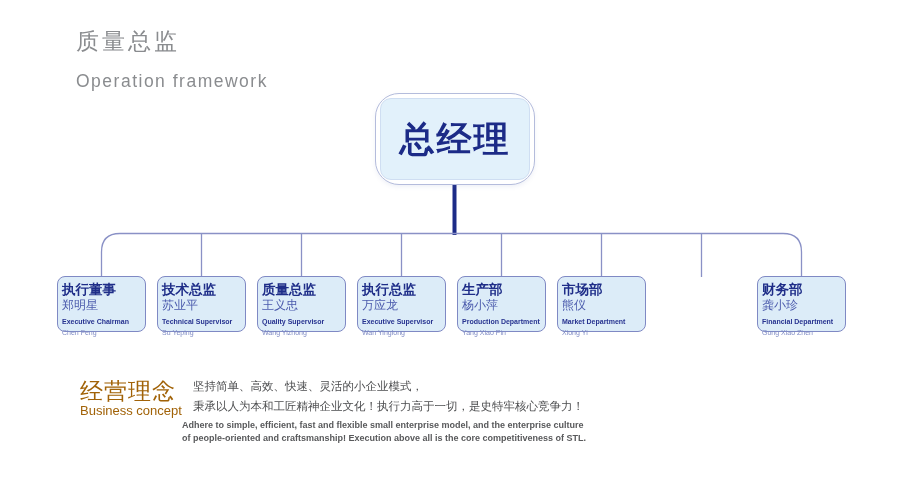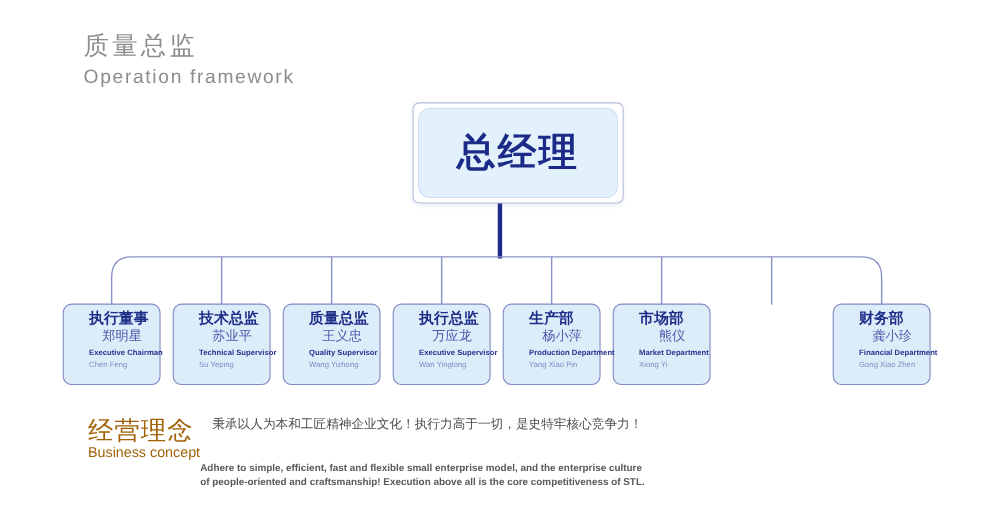--- a/index.html
+++ b/index.html
@@ -3,44 +3,44 @@
 <meta charset="utf-8">
 <style>
   html,body{margin:0;padding:0;background:#ffffff;}
   .canvas{
     position:relative;width:900px;height:477px;background:#ffffff;overflow:hidden;
     font-family:"Liberation Sans","DejaVu Sans",sans-serif;
   }
   
   .hdr{position:absolute;left:76px;top:28px;color:#8a8c8f;}
   .hdr-zh{font-size:23px;letter-spacing:3px;line-height:26px;}
-  .hdr-en{font-size:17.5px;letter-spacing:1.5px;line-height:22px;margin-top:4px;}
+  .hdr-en{font-size:17.5px;letter-spacing:1.5px;line-height:22px;margin-top:16px;}
   
   .root-box{
-    position:absolute;left:375px;top:93px;width:192px;height:92px;box-sizing:border-box;
-    border:1px solid #b4bcdc;border-radius:6px;background:#ffffff;padding:4px;
+    position:absolute;left:375px;top:93px;width:160px;height:92px;box-sizing:border-box;
+    border:1px solid #b4bcdc;border-radius:24px;background:#ffffff;padding:4px;
     box-shadow:0 2px 4px rgba(120,140,190,0.12);
   }
   .root-inner{
     width:100%;height:100%;box-sizing:border-box;background:#e2f1fb;
     border:1px solid #cfdef2;border-radius:11px;
     display:flex;flex-direction:column;align-items:center;justify-content:center;
   }
   .root-zh{font-size:35px;font-weight:bold;color:#1c2b87;letter-spacing:2px;line-height:38px;}
   .root-en{font-size:15px;color:#2d3a94;margin-top:3px;}
   
   .connectors{position:absolute;left:0;top:0;pointer-events:none;}
   
   .dept{
-    position:absolute;top:276px;width:89px;height:74px;box-sizing:border-box;
+    position:absolute;top:276px;width:89px;height:56px;box-sizing:border-box;
     background:#dcecf8;border:1px solid #7f89c4;border-radius:8px;
-    padding:5px 4px 0 23px;overflow:visible;
+    padding:5px 4px 0 4px;overflow:visible;
   }
   .d-zh{font-size:13.5px;font-weight:bold;color:#1e2d88;line-height:16px;white-space:nowrap;}
-  .d-nm{font-size:12px;color:#4a5aac;line-height:15px;white-space:nowrap;text-align:center;}
+  .d-nm{font-size:12px;color:#4a5aac;line-height:15px;white-space:nowrap;}
   .d-en{font-size:7px;font-weight:bold;color:#273390;line-height:9px;margin-top:4px;white-space:nowrap;}
   .d-ennm{font-size:7px;color:#7e8ac4;line-height:9px;margin-top:2px;white-space:nowrap;}
   
   .bc-label{position:absolute;left:80px;top:378px;color:#a16207;}
   .bc-zh{font-size:23px;letter-spacing:1px;line-height:26px;}
   .bc-en{font-size:13px;line-height:14px;margin-top:0px;}
   .bc-zh-par{position:absolute;left:193px;top:377px;color:#4c4d4f;font-size:11.5px;line-height:19.5px;}
   .bc-zh-par div{white-space:nowrap;}
   .bc-en-par{position:absolute;left:182px;top:419px;color:#58595b;font-size:9px;font-weight:bold;line-height:12.5px;}
   .bc-en-par div{white-space:nowrap;}
@@ -108,20 +108,21 @@
     <div class="d-nm">龚小珍</div>
     <div class="d-en">Financial Department</div>
     <div class="d-ennm">Gong Xiao Zhen</div>
   </div>
 
   <div class="bc-label">
     <div class="bc-zh">经营理念</div>
     <div class="bc-en">Business concept</div>
   </div>
   <div class="bc-zh-par">
+    <div>坚持简单、高效、快速、灵活的小企业模式，</div>
     <div>秉承以人为本和工匠精神企业文化！执行力高于一切，是史特牢核心竞争力！</div>
   </div>
   <div class="bc-en-par">
     <div>Adhere to simple, efficient, fast and flexible small enterprise model, and the enterprise culture</div>
     <div>of people-oriented and craftsmanship! Execution above all is the core competitiveness of STL.</div>
   </div>
 
 </div>
 
 </body></html>

